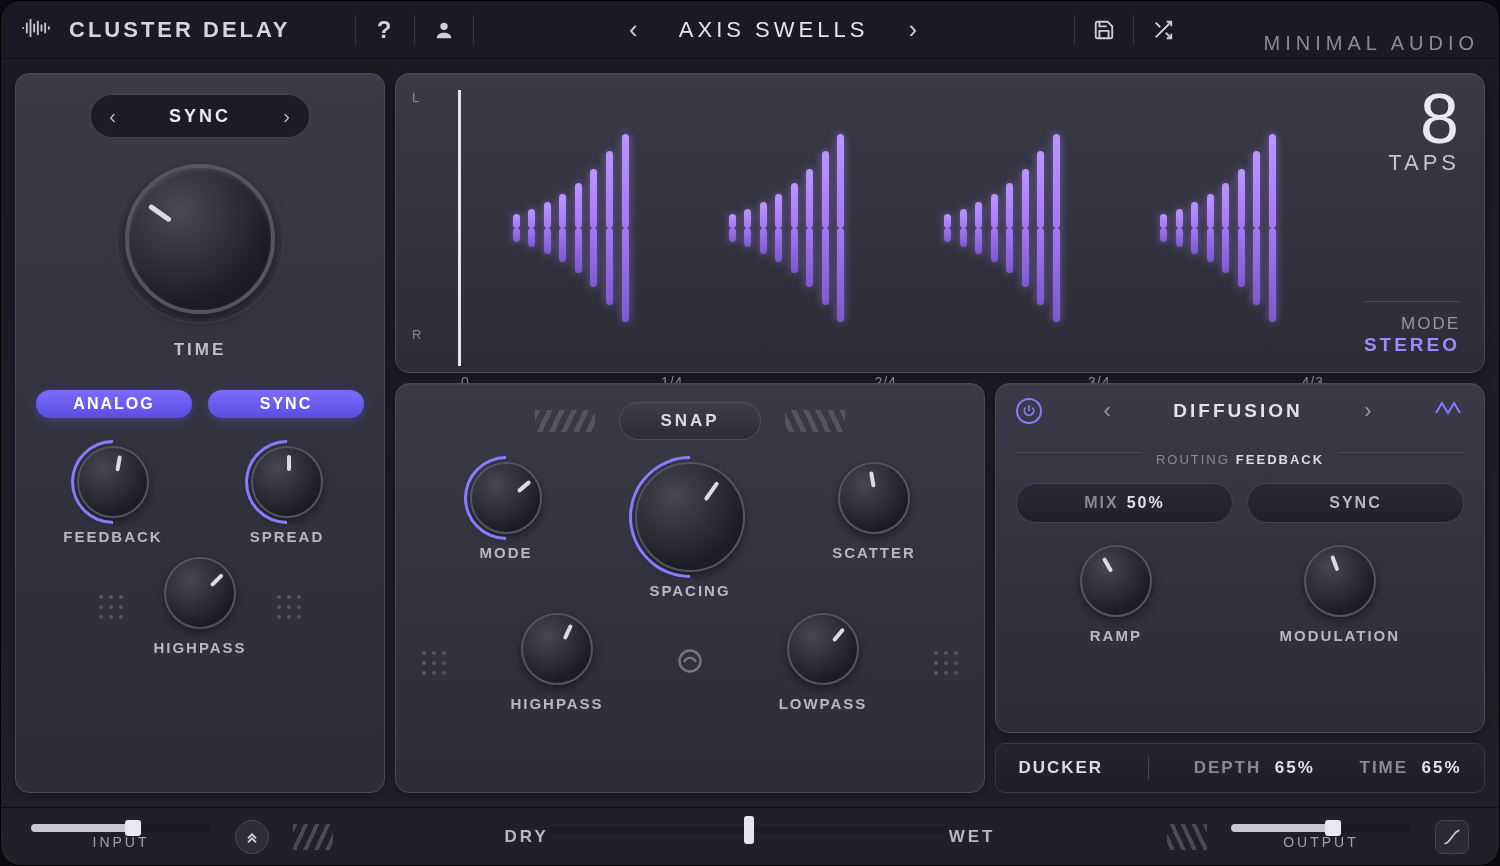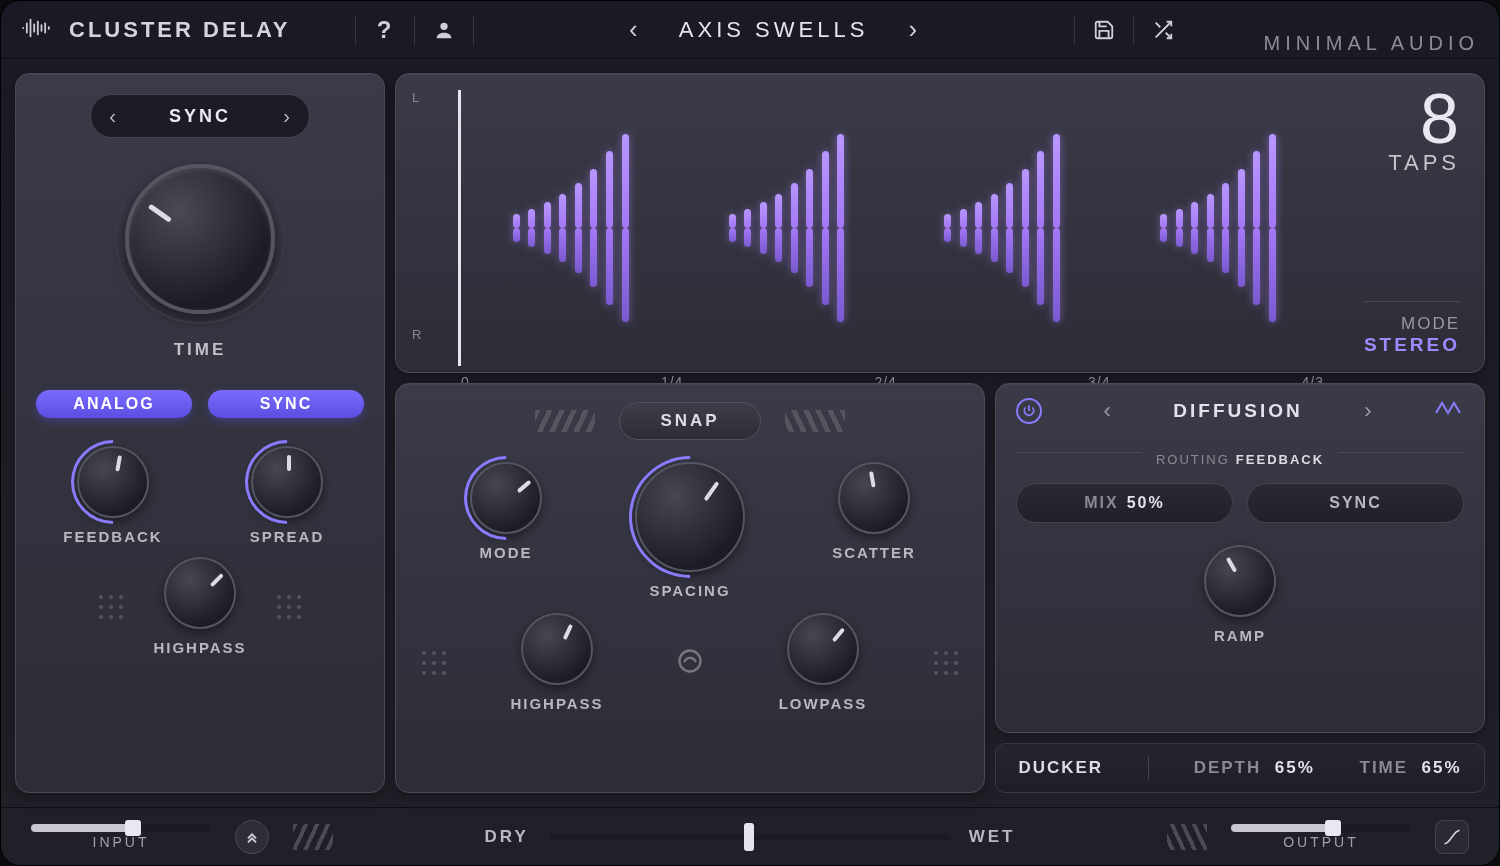--- a/index.html
+++ b/index.html
@@ -160,21 +160,21 @@
     height:58px; display:flex; align-items:center; padding:0 30px; gap:24px;
     border-top:1px solid #0e0e14;
   }
   .io-group{ display:flex; flex-direction:column; align-items:center; gap:2px;}
   .hslider{ width:180px; height:8px; background:#1a1a22; border-radius:4px; position:relative;}
   .hslider .fill{ position:absolute; left:0; top:0; bottom:0; border-radius:4px; background:#c8c8d2;}
   .hslider .thumb{ position:absolute; top:-4px; width:16px; height:16px; background:#e8e8f0; border-radius:3px;}
   .io-lbl{ font-size:14px; letter-spacing:3px; color:#a0a0aa;}
   .expand-btn{ width:34px;height:34px;border-radius:50%;background:#2e2e38;border:1px solid #4a4a56;display:flex;align-items:center;justify-content:center;cursor:pointer; color:#cfcfd8;}
   .foot-hatch{ width:40px;height:26px;background:repeating-linear-gradient(115deg,#4a4a54 0 4px,transparent 4px 10px);}
-  .drywet{ flex:1; display:flex; align-items:center; gap:20px; justify-content:center;}
+  .drywet{ flex:1; display:flex; justify-content:center;}
   .dw-lbl{ font-size:17px; font-weight:700; letter-spacing:3px;}
   .dw-track{ flex:0 0 400px; height:6px; background:#1a1a22; border-radius:3px; position:relative;}
   .dw-track .thumb{ position:absolute; left:50%; top:-11px; width:10px; height:28px; background:#e5e5ef; border-radius:3px; transform:translateX(-50%);}
   .curve-btn{ width:34px;height:34px;border-radius:8px;background:#2a2a34;border:1px solid #444450;display:flex;align-items:center;justify-content:center;}
 
 </style>
 </head>
 <body>
 
 <div class="plugin">
@@ -492,20 +492,26 @@
             </div>
             <div class="fx-pill">SYNC</div>
           </div>
           <div class="fx-knobs">
             <div class="knob-cell">
               <div class="knob-sm">
                   <div class="tick" style="transform:rotate(-30deg)"></div>
                 </div>
               <div class="klabel">RAMP</div>
             </div>
+            <div class="knob-cell">
+              <div class="knob-sm">
+                  <div class="tick" style="transform:rotate(-20deg)"></div>
+                </div>
+              <div class="klabel">MODULATION</div>
+            </div>
           </div>
         </div>
 
         <div class="ducker-bar">
           <span style="color:#dcdce4">DUCKER</span>
           <span class="ducker-sep"></span>
           <span><span style="color:#8a8a94">DEPTH</span>&nbsp;&nbsp;<span style="color:#e2e2ec">65%</span></span>
           <span><span style="color:#8a8a94">TIME</span>&nbsp;&nbsp;<span style="color:#e2e2ec">65%</span></span>
         </div>
       </div>

